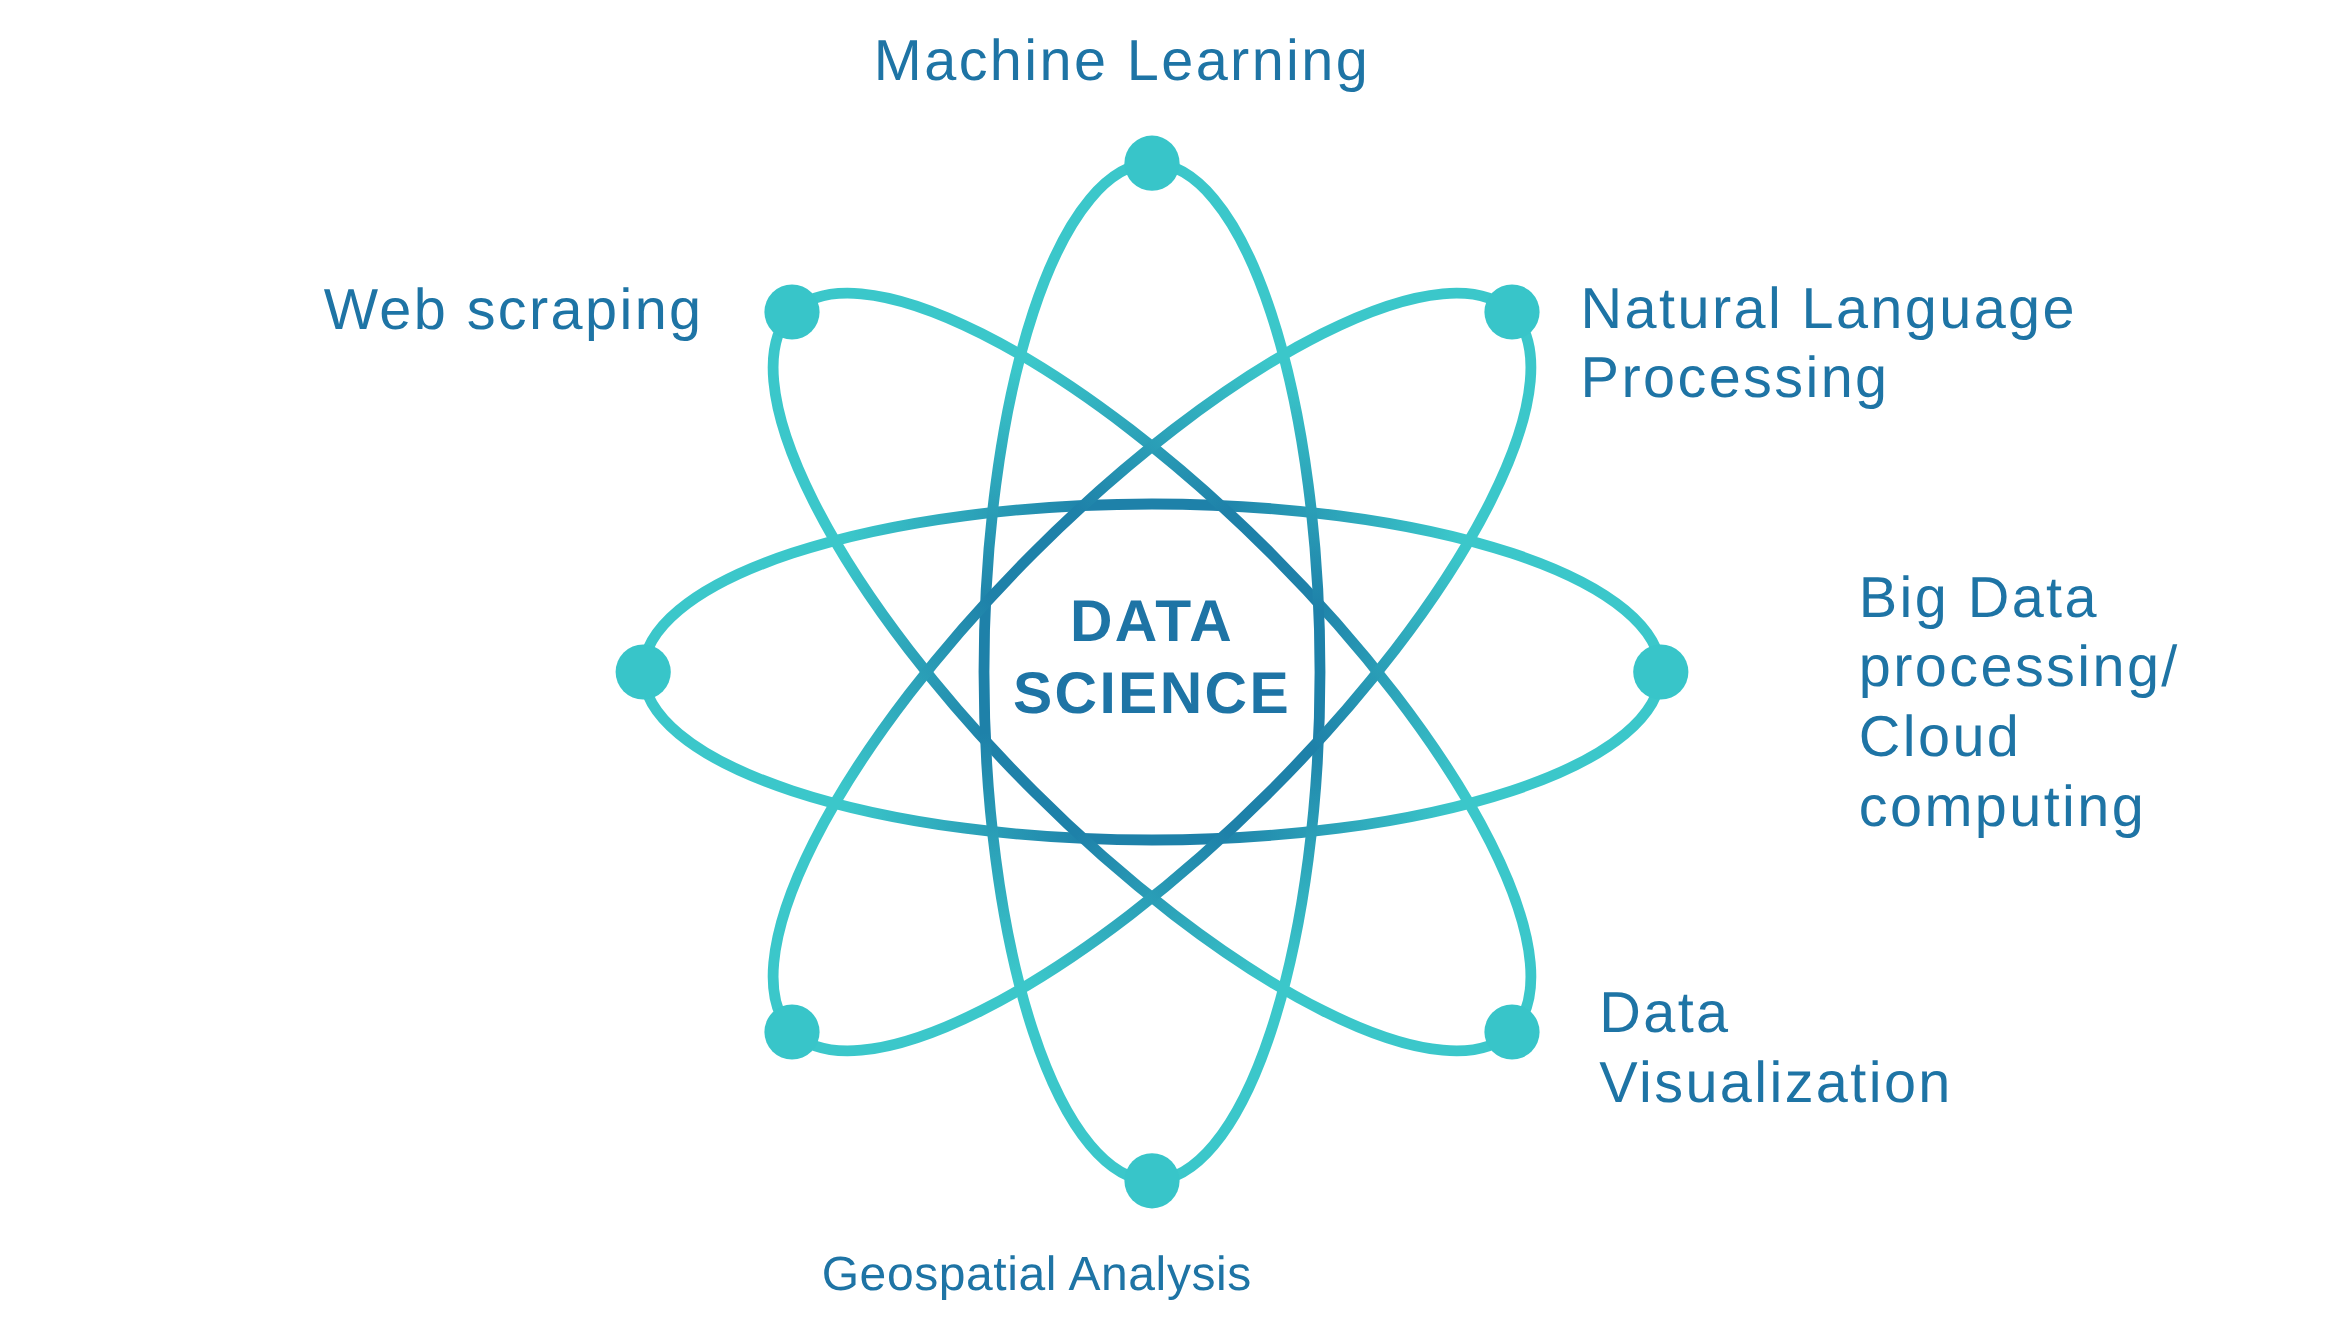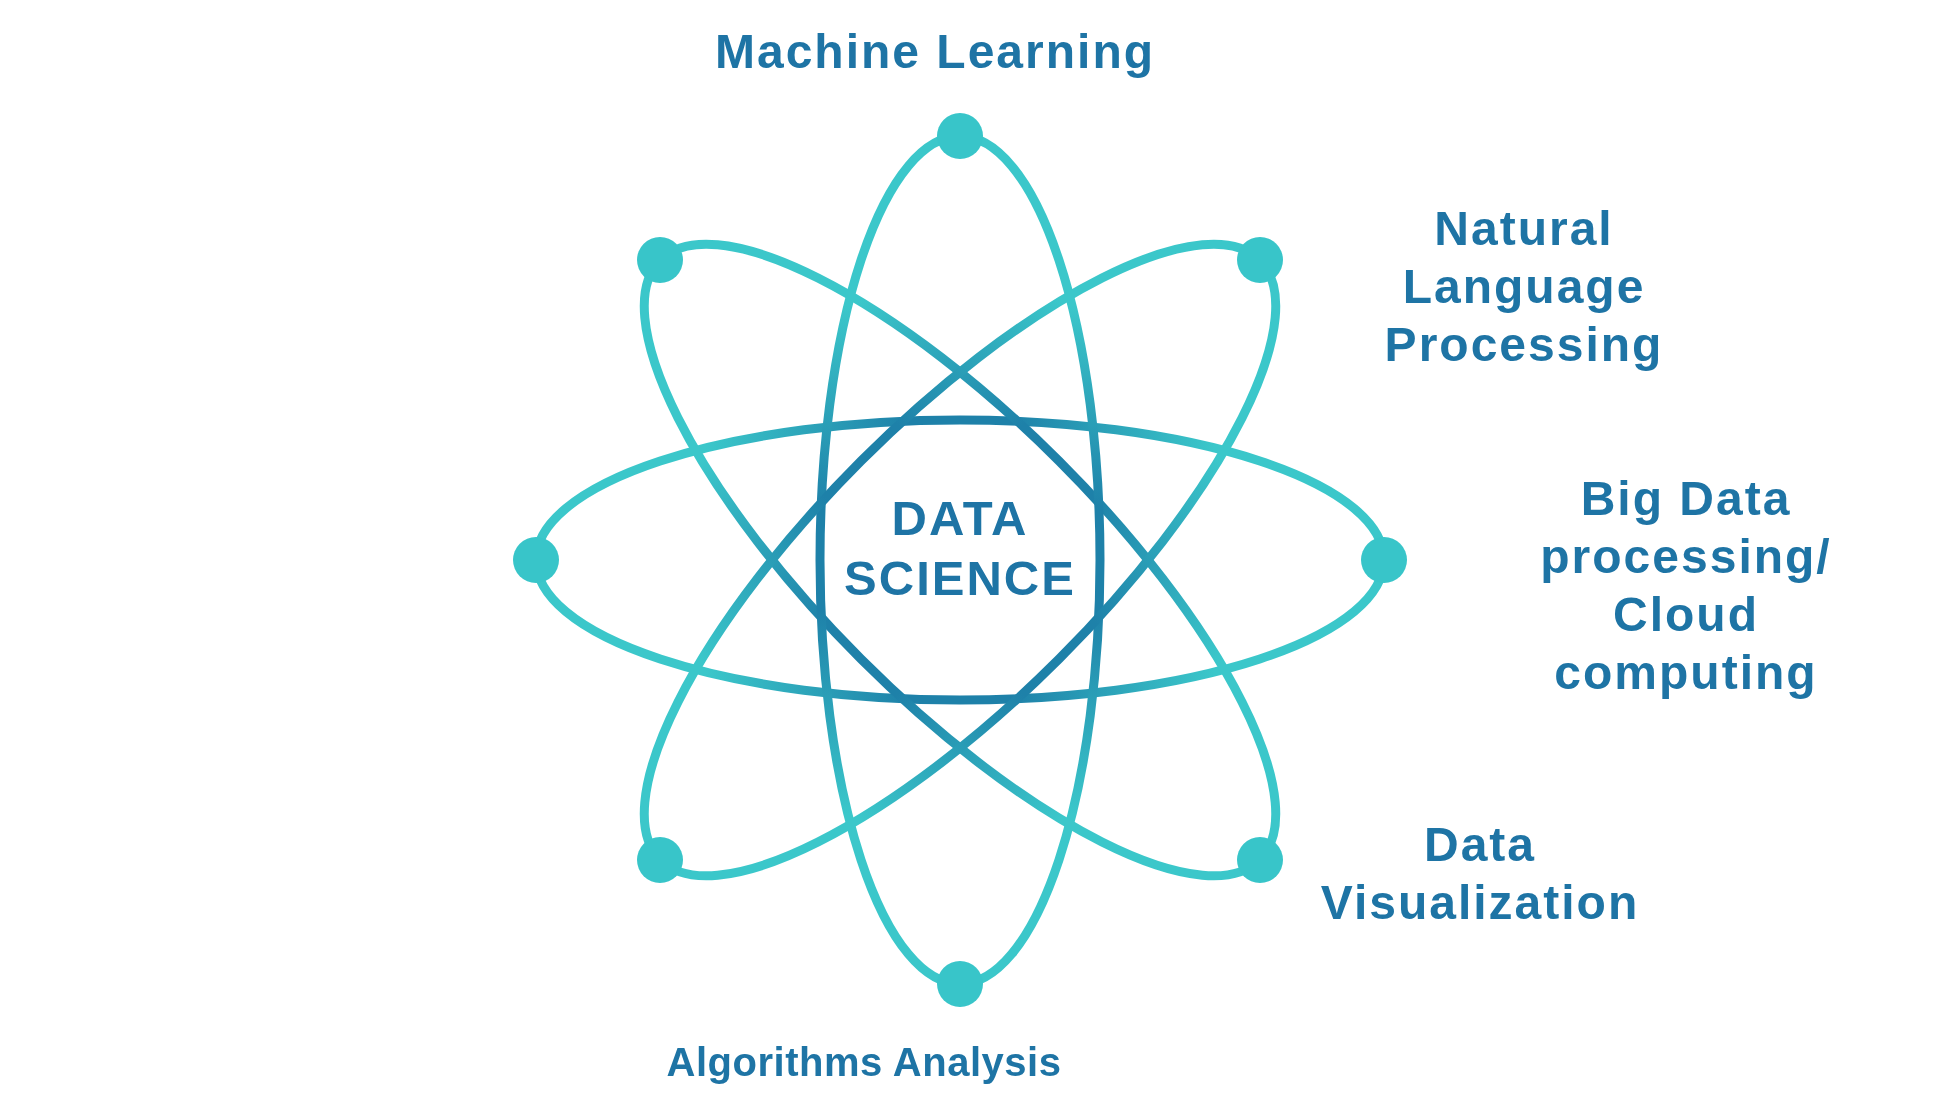--- a/index.html
+++ b/index.html
@@ -19,25 +19,24 @@
   .diagram{position:absolute;inset:0;width:1960px;height:1116px;}
   svg.orbits{position:absolute;left:0;top:0;}
   .orbit{fill:none;stroke:url(#orbitGrad);stroke-width:9;}
   .dot{fill:var(--node_dot);}
   .stop-tip{stop-color:var(--orbit_tip);}
   .stop-mid{stop-color:var(--orbit_mid);}
   .node-label{
     position:absolute;
     transform:translate(-50%,-50%);
     color:var(--label_text);
-    font-weight:700;
+    font-weight:400;
     font-size:48px;
     letter-spacing:2px;
     line-height:58px;
-    text-align:center;
     white-space:pre-line;
   }
   .node-label.small{font-size:40px;letter-spacing:0.5px;}
   .center-label{
     position:absolute;
     transform:translate(-50%,-50%);
     color:var(--label_text);
     font-weight:700;
     font-size:49px;
     letter-spacing:2px;
@@ -85,18 +84,19 @@
 
   <div class="node-label" style="left:1524px; top:287px;">Natural Language
 Processing</div>
 
   <div class="node-label" style="left:1686px; top:586px;">Big Data processing/
 Cloud computing</div>
 
   <div class="node-label" style="left:1480px; top:874px;">Data
 Visualization</div>
 
-  <div class="node-label small" style="left:864px; top:1062px;">Algorithms Analysis</div>
+  <div class="node-label small" style="left:864px; top:1062px;">Geospatial Analysis</div>
 
 
 
+  <div class="node-label" style="left:428px;  top:259px;">Web scraping</div>
 
 </div>
 
 </body></html>

